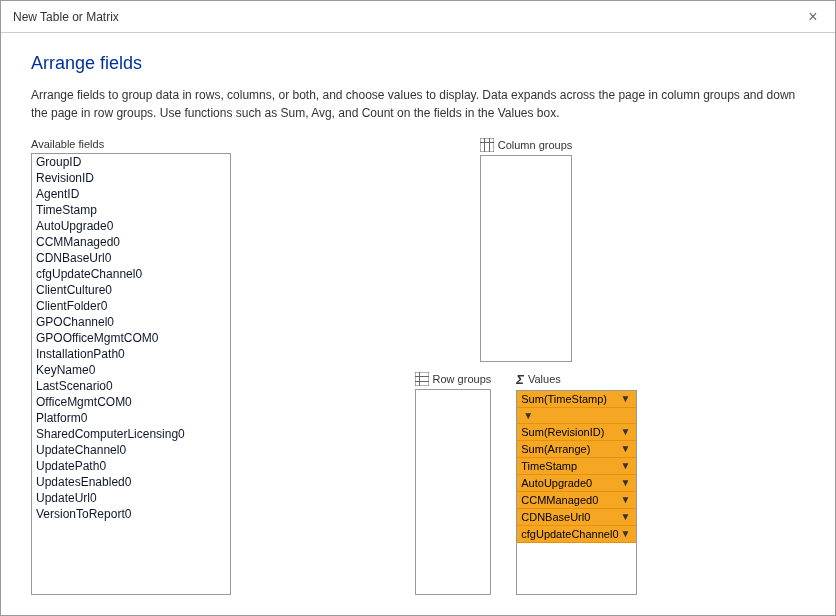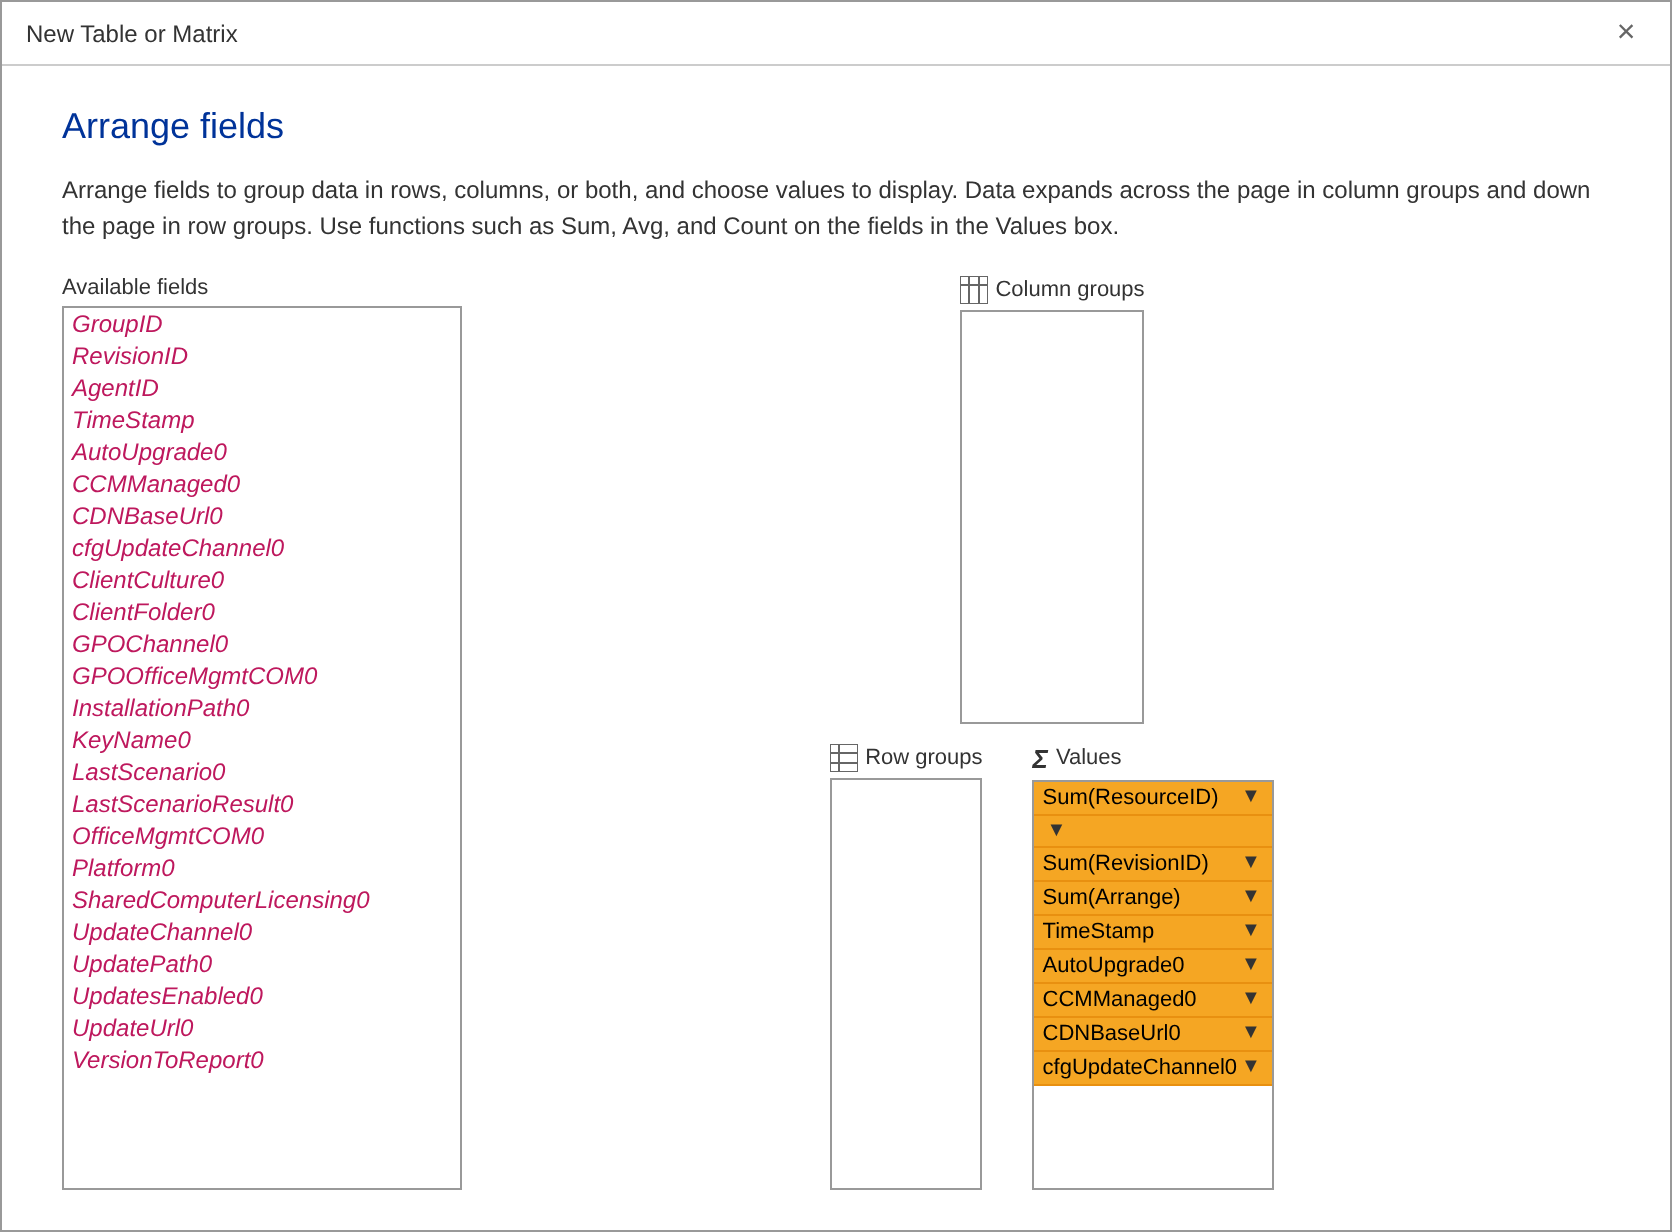--- a/index.html
+++ b/index.html
@@ -102,21 +102,21 @@
       overflow-y: auto;
       flex: 1;
     }
 
     .list-box-item {
       padding: 1px 4px;
       font-size: 12px;
       cursor: pointer;
       white-space: nowrap;
     }
-    .list-box-item.link-style { color: #be185d; font-style: italic; }
+    .list-box-item.link-style { color: #0f172a; }
 
     .bottom-panels {
       display: flex;
       gap: 25px;
       flex: 1;
     }
 
     .column-groups-panel {
       flex: 1;
       display: flex;
@@ -236,21 +236,20 @@
             <div class="list-box-item link-style">CCMManaged0</div>
             <div class="list-box-item link-style">CDNBaseUrl0</div>
             <div class="list-box-item link-style">cfgUpdateChannel0</div>
             <div class="list-box-item link-style">ClientCulture0</div>
             <div class="list-box-item link-style">ClientFolder0</div>
             <div class="list-box-item link-style">GPOChannel0</div>
             <div class="list-box-item link-style">GPOOfficeMgmtCOM0</div>
             <div class="list-box-item link-style">InstallationPath0</div>
             <div class="list-box-item link-style">KeyName0</div>
             <div class="list-box-item link-style">LastScenario0</div>
-            <div class="list-box-item link-style">LastScenarioResult0</div>
             <div class="list-box-item link-style">OfficeMgmtCOM0</div>
             <div class="list-box-item link-style">Platform0</div>
             <div class="list-box-item link-style">SharedComputerLicensing0</div>
             <div class="list-box-item link-style">UpdateChannel0</div>
             <div class="list-box-item link-style">UpdatePath0</div>
             <div class="list-box-item link-style">UpdatesEnabled0</div>
             <div class="list-box-item link-style">UpdateUrl0</div>
             <div class="list-box-item link-style">VersionToReport0</div>
           </div>
       </div>
@@ -286,21 +285,21 @@
           </div>
 
           <div class="values-panel">
             <div class="panel-label">
               <span class="sigma-icon">Σ</span>
               <span>Values</span>
             </div>
             <div class="values-list">
 
             <div class="value-item">
-                  <span class="value-item-text">Sum(ResourceID)</span>
+                  <span class="value-item-text">Sum(TimeStamp)</span>
                   <button class="value-item-btn">▼</button>
                 </div>
                 <div class="value-item">
                   <button class="value-item-btn">▼</button>
                 </div>
                 <div class="value-item">
                   <span class="value-item-text">Sum(RevisionID)</span>
                   <button class="value-item-btn">▼</button>
                 </div>
                 <div class="value-item">

